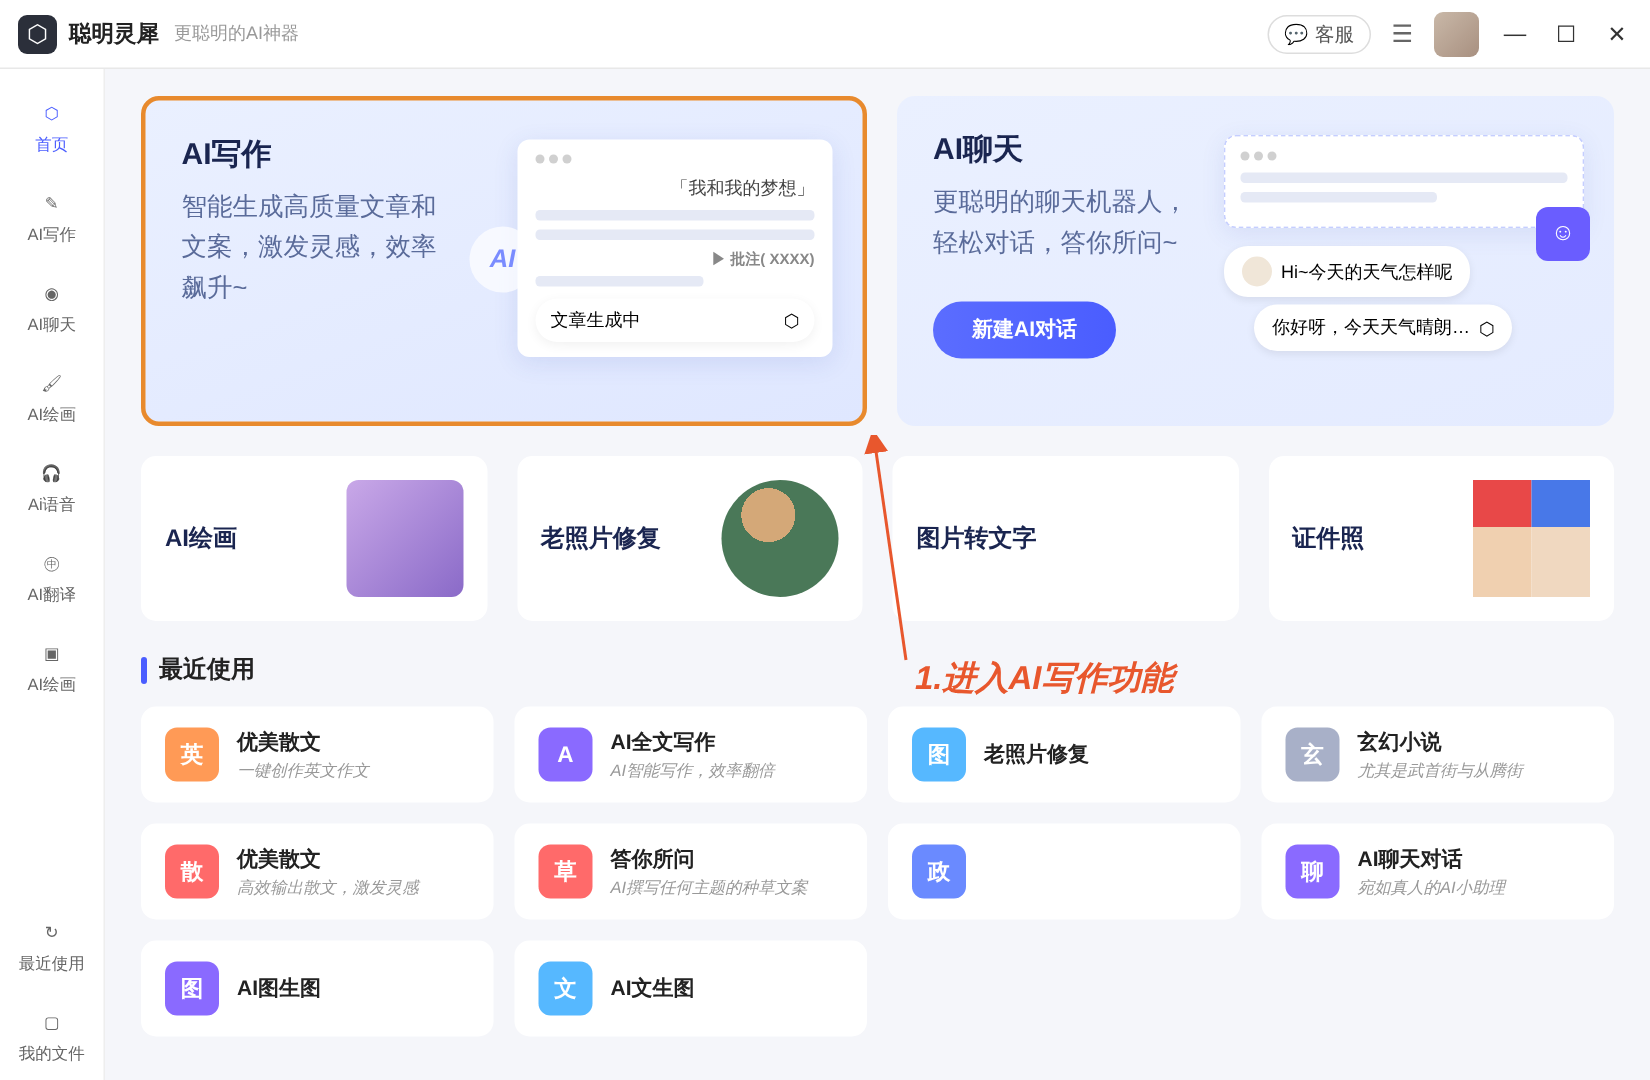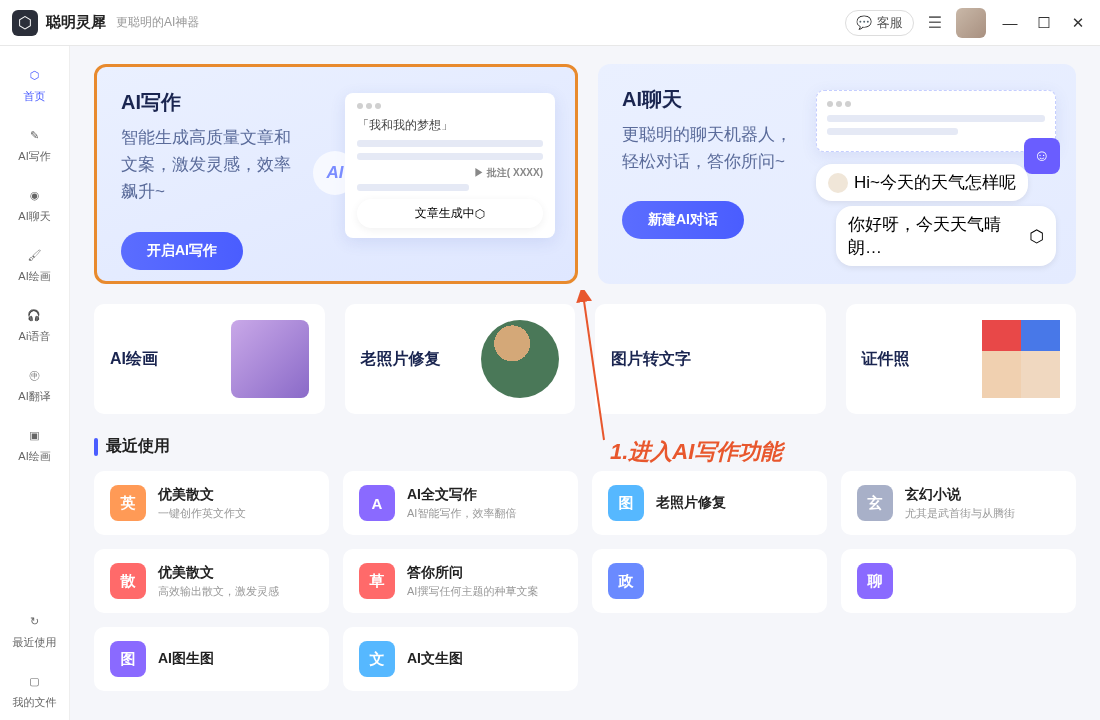--- a/index.html
+++ b/index.html
@@ -32,33 +32,33 @@
 .hero-card.writing { background: linear-gradient(160deg,#eaf0ff 0%,#dfe7ff 100%); border: 3px solid #e88a2d; }
 .hero-card.chat { background: linear-gradient(160deg,#eaf0ff 0%,#e4ebff 100%); }
 .hero-title { font-size: 20px; font-weight: 700; color: #1a2550; }
 .hero-desc { font-size: 17px; color: #5a6b9a; margin-top: 8px; line-height: 1.6; max-width: 180px; }
 .hero-btn { margin-top: 26px; background: linear-gradient(90deg,#5b6dff,#4a5dff); color: #fff; border: none; border-radius: 22px; padding: 10px 26px; font-size: 14px; font-weight: 600; cursor: pointer; }
 
 
 .preview-box { position: absolute; right: 20px; top: 26px; width: 210px; background: #fff; border-radius: 8px; box-shadow: 0 4px 16px rgba(60,80,180,0.12); padding: 10px 12px; }
 .preview-box .dots { display: flex; gap: 3px; margin-bottom: 8px; }
 .preview-box .dots span { width: 6px; height: 6px; border-radius: 50%; background: #d0d0d0; }
-.preview-title { font-size: 12px; text-align: left; color: #444; margin-bottom: 6px; }
+.preview-title { font-size: 12px; text-align: right; color: #444; margin-bottom: 6px; }
 .skeleton { height: 7px; background: #e5e9f5; border-radius: 3px; margin-bottom: 6px; }
 .skeleton.short { width: 60%; }
 .note { font-size: 10px; color: #888; text-align: right; margin: 4px 0; font-weight: bold; }
-.gen-bar { display: flex; align-items: center; justify-content: center; background: #fff; border-radius: 16px; padding: 6px 10px; margin-top: 8px; font-size: 12px; box-shadow: 0 2px 8px rgba(0,0,0,0.06); }
+.gen-bar { display: flex; align-items: center; justify-content: space-between; background: #fff; border-radius: 16px; padding: 6px 10px; margin-top: 8px; font-size: 12px; box-shadow: 0 2px 8px rgba(0,0,0,0.06); }
 .ai-badge { position: absolute; left: -32px; top: 58px; width: 44px; height: 44px; border-radius: 50%; background: rgba(255,255,255,0.7); display: flex; align-items: center; justify-content: center; font-weight: 800; font-style: italic; color: #7a8cff; font-size: 17px; }
 
 
 .chat-preview { position: absolute; right: 20px; top: 26px; width: 240px; }
 .chat-box { background: #fff; border-radius: 8px; padding: 10px; box-shadow: 0 4px 16px rgba(60,80,180,0.1); border: 1px dashed #c5ceff; }
 .chat-box .dots { display: flex; gap: 3px; margin-bottom: 8px; }
 .chat-box .dots span { width: 6px; height: 6px; border-radius: 50%; background: #d0d0d0; }
-.chat-bubble { background: #fff; border-radius: 16px; padding: 7px 12px; font-size: 17px; box-shadow: 0 2px 6px rgba(0,0,0,0.08); display: inline-flex; align-items: center; gap: 6px; }
+.chat-bubble { background: #fff; border-radius: 16px; padding: 7px 12px; font-size: 12px; box-shadow: 0 2px 6px rgba(0,0,0,0.08); display: inline-flex; align-items: center; gap: 6px; }
 .chat-bubble.bot { margin-top: 12px; }
 .chat-bubble.user { margin-top: 5px; margin-left: 20px; }
 .bot-avatar { width: 20px; height: 20px; border-radius: 50%; background: #f0e6d8; }
 .chat-badge { position: absolute; right: -4px; top: 48px; width: 36px; height: 36px; border-radius: 8px; background: #6a5dff; display: flex; align-items: center; justify-content: center; color: #fff; }
 
 
 .feature-row { display: flex; gap: 20px; margin-top: 20px; }
 .feature-card { flex: 1; background: #fff; border-radius: 10px; padding: 14px 16px; display: flex; align-items: center; gap: 10px; height: 110px; cursor: pointer; }
 .feature-title { font-size: 16px; font-weight: 700; color: #1a2550; }
 .feature-img { width: 78px; height: 78px; border-radius: 8px; margin-left: auto; }
@@ -73,21 +73,21 @@
 
 .section-head { display: flex; align-items: center; gap: 8px; margin: 22px 0 14px; }
 .section-head .bar { width: 4px; height: 18px; background: #4a5dff; border-radius: 2px; }
 .section-head .txt { font-size: 16px; font-weight: 700; color: #222; }
 
 
 .recent-grid { display: grid; grid-template-columns: repeat(4, 1fr); gap: 14px; }
 .recent-card { background: #fff; border-radius: 10px; padding: 14px 16px; display: flex; align-items: center; gap: 12px; cursor: pointer; }
 .recent-icon { width: 36px; height: 36px; border-radius: 8px; display: flex; align-items: center; justify-content: center; color: #fff; font-size: 15px; font-weight: 700; }
 .recent-title { font-size: 14px; font-weight: 600; color: #222; }
-.recent-sub { font-size: 11px; color: #999; margin-top: 2px; }
+.recent-sub { font-size: 11px; color: #999; margin-top: 2px; font-style: italic; }
 
 
 .annotation { position: absolute; left: 610px; top: 437px; color: #e8572d; font-style: italic; font-size: 22px; font-weight: 600; pointer-events: none; }
 .arrow-svg { position: absolute; left: 576px; top: 290px; pointer-events: none; }
 
 .hexicon { font-size: 16px; }
 </style>
 </head>
 <body>
 
@@ -149,21 +149,20 @@
     <span>我的文件</span>
   </div>
 </div>
 
 <div class="main">
   <div class="hero-row">
 
     <div class="hero-card writing">
       <div class="hero-title">AI写作</div>
       <div class="hero-desc">智能生成高质量文章和文案，激发灵感，效率飙升~</div>
-      <button class="hero-btn">开启AI写作</button>
       <div class="preview-box">
         <div class="ai-badge">AI</div>
         <div class="dots">
             <span></span>
             <span></span>
             <span></span>
           </div>
         <div class="preview-title">「我和我的梦想」</div>
         <div class="skeleton"></div>
           <div class="skeleton"></div>
@@ -270,20 +269,24 @@
     <div>
       <div class="recent-title">答你所问</div>
       <div class="recent-sub">AI撰写任何主题的种草文案</div>
     </div>
       </div>
       <div class="recent-card">
     <div class="recent-icon" style="background:#6a8aff">政</div>
       </div>
       <div class="recent-card">
     <div class="recent-icon" style="background:#8a6aff">聊</div>
+    <div>
+      <div class="recent-title">AI聊天对话</div>
+      <div class="recent-sub">宛如真人的AI小助理</div>
+    </div>
       </div>
       <div class="recent-card">
     <div class="recent-icon" style="background:#8a6aff">图</div>
     <div>
       <div class="recent-title">AI图生图</div>
 
     </div>
       </div>
       <div class="recent-card">
     <div class="recent-icon" style="background:#56b8ff">文</div>

